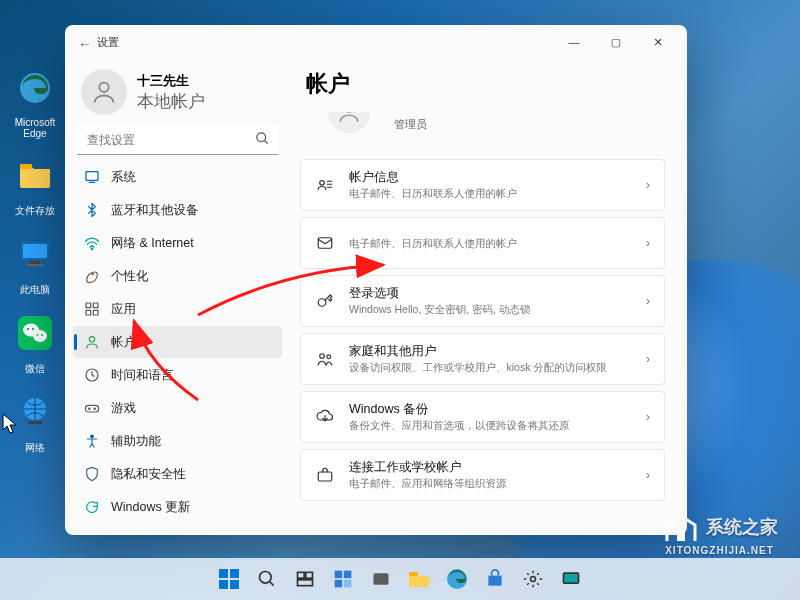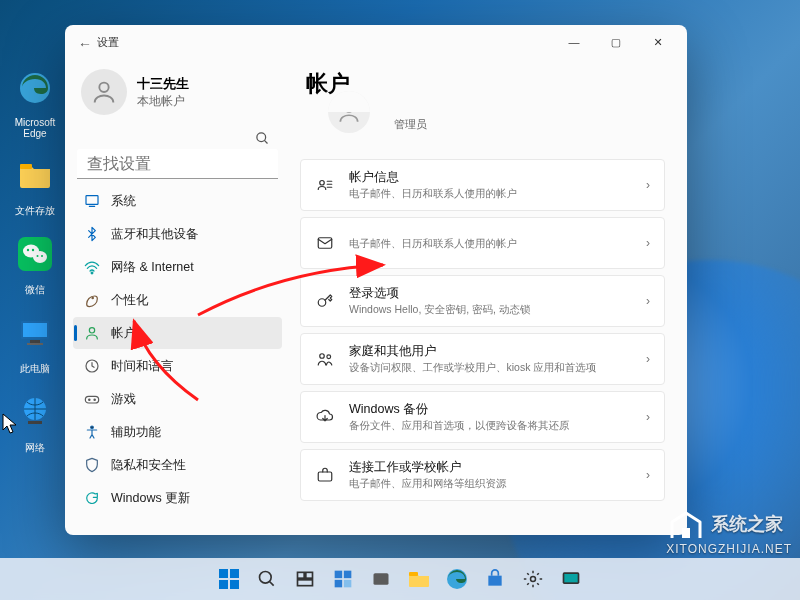--- a/index.html
+++ b/index.html
@@ -26,23 +26,23 @@
   .titlebar .back { width:24px; text-align:center; color:#555; font-size:14px; }
   .titlebar .title { font-size:11px; color:#333; }
   .titlebar .spacer { flex:1; }
   .winbtn { width:42px; height:30px; display:flex; align-items:center; justify-content:center; font-size:11px; color:#333; }
   .content { flex:1; display:flex; overflow:hidden; }
   
   .sidebar { width:225px; padding:4px 8px 8px 8px; display:flex; flex-direction:column; }
   .user-row { display:flex; align-items:center; gap:10px; padding:6px 8px; }
   .avatar { width:46px; height:46px; border-radius:50%; background:#e6e6e6; display:flex; align-items:center; justify-content:center; color:#7a7a7a; }
   .user-name { font-size:13px; font-weight:600; }
-  .user-sub { font-size:12px; color:#666; }
+  .user-sub { font-size:17px; color:#666; }
   .search { position:relative; margin:4px 4px 6px 4px; }
-  .search input { width:100%; height:30px; border:none; background:#fff; border-bottom:1px solid #999; padding:0 30px 0 10px; font-size:16px; border-radius:3px 3px 0 0;margin-top:24px; }
+  .search input { width:100%; height:30px; border:none; background:#fff; border-bottom:1px solid #999; padding:0 30px 0 10px; font-size:12px; border-radius:3px 3px 0 0; }
   .search .sicon { position:absolute; right:8px; top:6px; color:#555; }
   .nav { display:flex; flex-direction:column; gap:1px; }
   .nav-item { display:flex; align-items:center; gap:10px; height:32px; padding:0 10px; border-radius:4px; font-size:12.5px; color:#222; position:relative; }
   .nav-item.active { background:#eaeaea; }
   .nav-item.active::before { content:""; position:absolute; left:1px; top:8px; width:3px; height:16px; background:#0067c0; border-radius:2px; }
   .nav-ico { width:18px; height:18px; display:flex; align-items:center; justify-content:center; }
   
   .main { flex:1; padding:10px 22px 10px 10px; overflow:auto; }
   .page-title { font-size:22px; font-weight:600; margin:0 0 4px 6px; }
   .admin-row { display:flex; align-items:center; gap:24px; padding-left:28px; margin-bottom:14px; color:#666; font-size:11px; }
@@ -54,22 +54,22 @@
   .card .ct { flex:1; }
   .card .ct .t1 { font-size:12.5px; color:#111; }
   .card .ct .t2 { font-size:10.5px; color:#777; margin-top:1px; }
   .card .chev { color:#777; font-size:12px; }
   
   .arrow { position:absolute; pointer-events:none; }
   .arrow svg { overflow:visible; }
   
   .taskbar { position:absolute; bottom:0; left:0; right:0; height:42px; background:rgba(235,240,248,.86); backdrop-filter: blur(6px); display:flex; align-items:center; justify-content:center; gap:4px; }
   .tb { width:34px; height:34px; display:flex; align-items:center; justify-content:center; border-radius:4px; }
-  .watermark { position:absolute; right:8px; bottom:44px; color:rgba(255,255,255,.85); font-size:18px; font-weight:600; text-shadow:0 1px 2px rgba(0,0,0,.5);}
-  .watermark small { font-size:12px; font-weight:400; display:block; text-align:center; letter-spacing:1px;}
+  .watermark { position:absolute; right:22px; bottom:44px; color:rgba(255,255,255,.85); font-size:18px; font-weight:600; text-shadow:0 1px 2px rgba(0,0,0,.5);}
+  .watermark small { font-size:10px; font-weight:700; display:block; text-align:center; letter-spacing:1px;}
   .cursor { position:absolute; left:2px; top:413px; }
 </style>
 </head>
 <body>
 
 <div class="bloom"></div>
 
 <div class="desktop-icons">
   <div class="di">
     <div class="ico">
@@ -81,45 +81,45 @@
     <span>Microsoft Edge</span>
   </div>
   <div class="di">
     <div class="ico">
       <svg width="34" height="30" viewBox="0 0 34 30">
           <path d="M2 6h11l3 3h16v17a2 2 0 0 1-2 2H4a2 2 0 0 1-2-2z" fill="#ffd257"></path>
           <rect x="2" y="4" width="12" height="5" rx="1" fill="#ffb300"></rect>
         </svg>
     </div>
     <span>文件存放</span>
+  </div>
+  <div class="di">
+    <div class="ico">
+      <svg width="34" height="30" viewBox="0 0 34 30">
+          <rect x="3" y="3" width="28" height="18" rx="1" fill="#1a6bb0"></rect>
+          <rect x="5" y="5" width="24" height="14" fill="#2fa6ff"></rect>
+          <rect x="12" y="22" width="10" height="3" fill="#444"></rect>
+          <rect x="9" y="25" width="16" height="2" fill="#666"></rect>
+        </svg>
+    </div>
+    <span>此电脑</span>
   </div>
   <div class="di">
     <div class="ico">
       <svg width="34" height="34" viewBox="0 0 34 34">
           <rect width="34" height="34" rx="7" fill="#07c160"></rect>
           <ellipse cx="13" cy="14" rx="8" ry="6.5" fill="#fff"></ellipse>
           <ellipse cx="22" cy="20" rx="7" ry="6" fill="#fff"></ellipse>
           <circle cx="10" cy="13" r="1.2" fill="#07c160"></circle>
           <circle cx="15" cy="13" r="1.2" fill="#07c160"></circle>
           <circle cx="19.5" cy="19" r="1" fill="#07c160"></circle>
           <circle cx="24" cy="19" r="1" fill="#07c160"></circle>
         </svg>
     </div>
     <span>微信</span>
-  </div>
-  <div class="di">
-    <div class="ico">
-      <svg width="34" height="30" viewBox="0 0 34 30">
-          <rect x="3" y="3" width="28" height="18" rx="1" fill="#1a6bb0"></rect>
-          <rect x="5" y="5" width="24" height="14" fill="#2fa6ff"></rect>
-          <rect x="12" y="22" width="10" height="3" fill="#444"></rect>
-          <rect x="9" y="25" width="16" height="2" fill="#666"></rect>
-        </svg>
-    </div>
-    <span>此电脑</span>
   </div>
   <div class="di">
     <div class="ico">
       <svg width="34" height="34" viewBox="0 0 34 34">
           <circle cx="17" cy="14" r="11" fill="#2fa6ff"></circle>
           <path d="M6 14h22M17 3v22M9 7c4 4 12 4 16 0M9 21c4-4 12-4 16 0" stroke="#0a4d7a" stroke-width="1" fill="none"></path>
           <rect x="10" y="26" width="14" height="3" fill="#444"></rect>
         </svg>
     </div>
     <span>网络</span>
@@ -187,20 +187,31 @@
           </div>
           <div class="nav-item">
             <span class="nav-ico">
       <svg width="16" height="16" viewBox="0 0 24 24" fill="none" stroke="#7a5c3e" stroke-width="1.8" stroke-linecap="round" stroke-linejoin="round">
                 <path d="M4 18c0-6 5-12 12-12 3 0 4 2 4 4 0 7-6 12-12 12-2 0-4-1-4-4z"></path>
                 <circle cx="13" cy="9" r="1" fill="currentColor"></circle>
               </svg>
     </span>
             <span>个性化</span>
           </div>
+          <div class="nav-item">
+            <span class="nav-ico">
+      <svg width="16" height="16" viewBox="0 0 24 24" fill="none" stroke="#5b5b5b" stroke-width="1.8" stroke-linecap="round" stroke-linejoin="round">
+                <rect x="3" y="3" width="7" height="7"></rect>
+                <rect x="14" y="3" width="7" height="7"></rect>
+                <rect x="3" y="14" width="7" height="7"></rect>
+                <rect x="14" y="14" width="7" height="7"></rect>
+              </svg>
+    </span>
+            <span>应用</span>
+          </div>
           <div class="nav-item active">
             <span class="nav-ico">
       <svg width="16" height="16" viewBox="0 0 24 24" fill="none" stroke="#2aa35a" stroke-width="1.8" stroke-linecap="round" stroke-linejoin="round">
                 <circle cx="12" cy="8" r="4"></circle>
                 <path d="M4 21c0-4 4-6 8-6s8 2 8 6"></path>
               </svg>
     </span>
             <span>帐户</span>
           </div>
           <div class="nav-item">
@@ -306,21 +317,21 @@
           <div class="card">
             <span class="cico">
       <svg width="18" height="18" viewBox="0 0 24 24" fill="none" stroke="#333" stroke-width="1.6" stroke-linecap="round" stroke-linejoin="round">
                 <circle cx="8" cy="8" r="3"></circle>
                 <circle cx="17" cy="9" r="2.5"></circle>
                 <path d="M3 20c0-3 3-5 5-5s5 2 5 5M14 20c0-2 2-4 3-4s4 2 4 4"></path>
               </svg>
     </span>
     <div class="ct">
       <div class="t1">家庭和其他用户</div>
-      <div class="t2">设备访问权限、工作或学校用户、kiosk 应用和首选项</div>
+      <div class="t2">设备访问权限、工作或学校用户、kiosk 分配的访问权限</div>
     </div>
     <span class="chev">›</span>
           </div>
           <div class="card">
             <span class="cico">
       <svg width="18" height="18" viewBox="0 0 24 24" fill="none" stroke="#333" stroke-width="1.6" stroke-linecap="round" stroke-linejoin="round">
                 <path d="M6 16a5 5 0 0 1 1-10 6 6 0 0 1 11 2 4 4 0 0 1 0 8H6z"></path>
                 <path d="M12 10v7M9 14l3 3 3-3"></path>
               </svg>
     </span>

